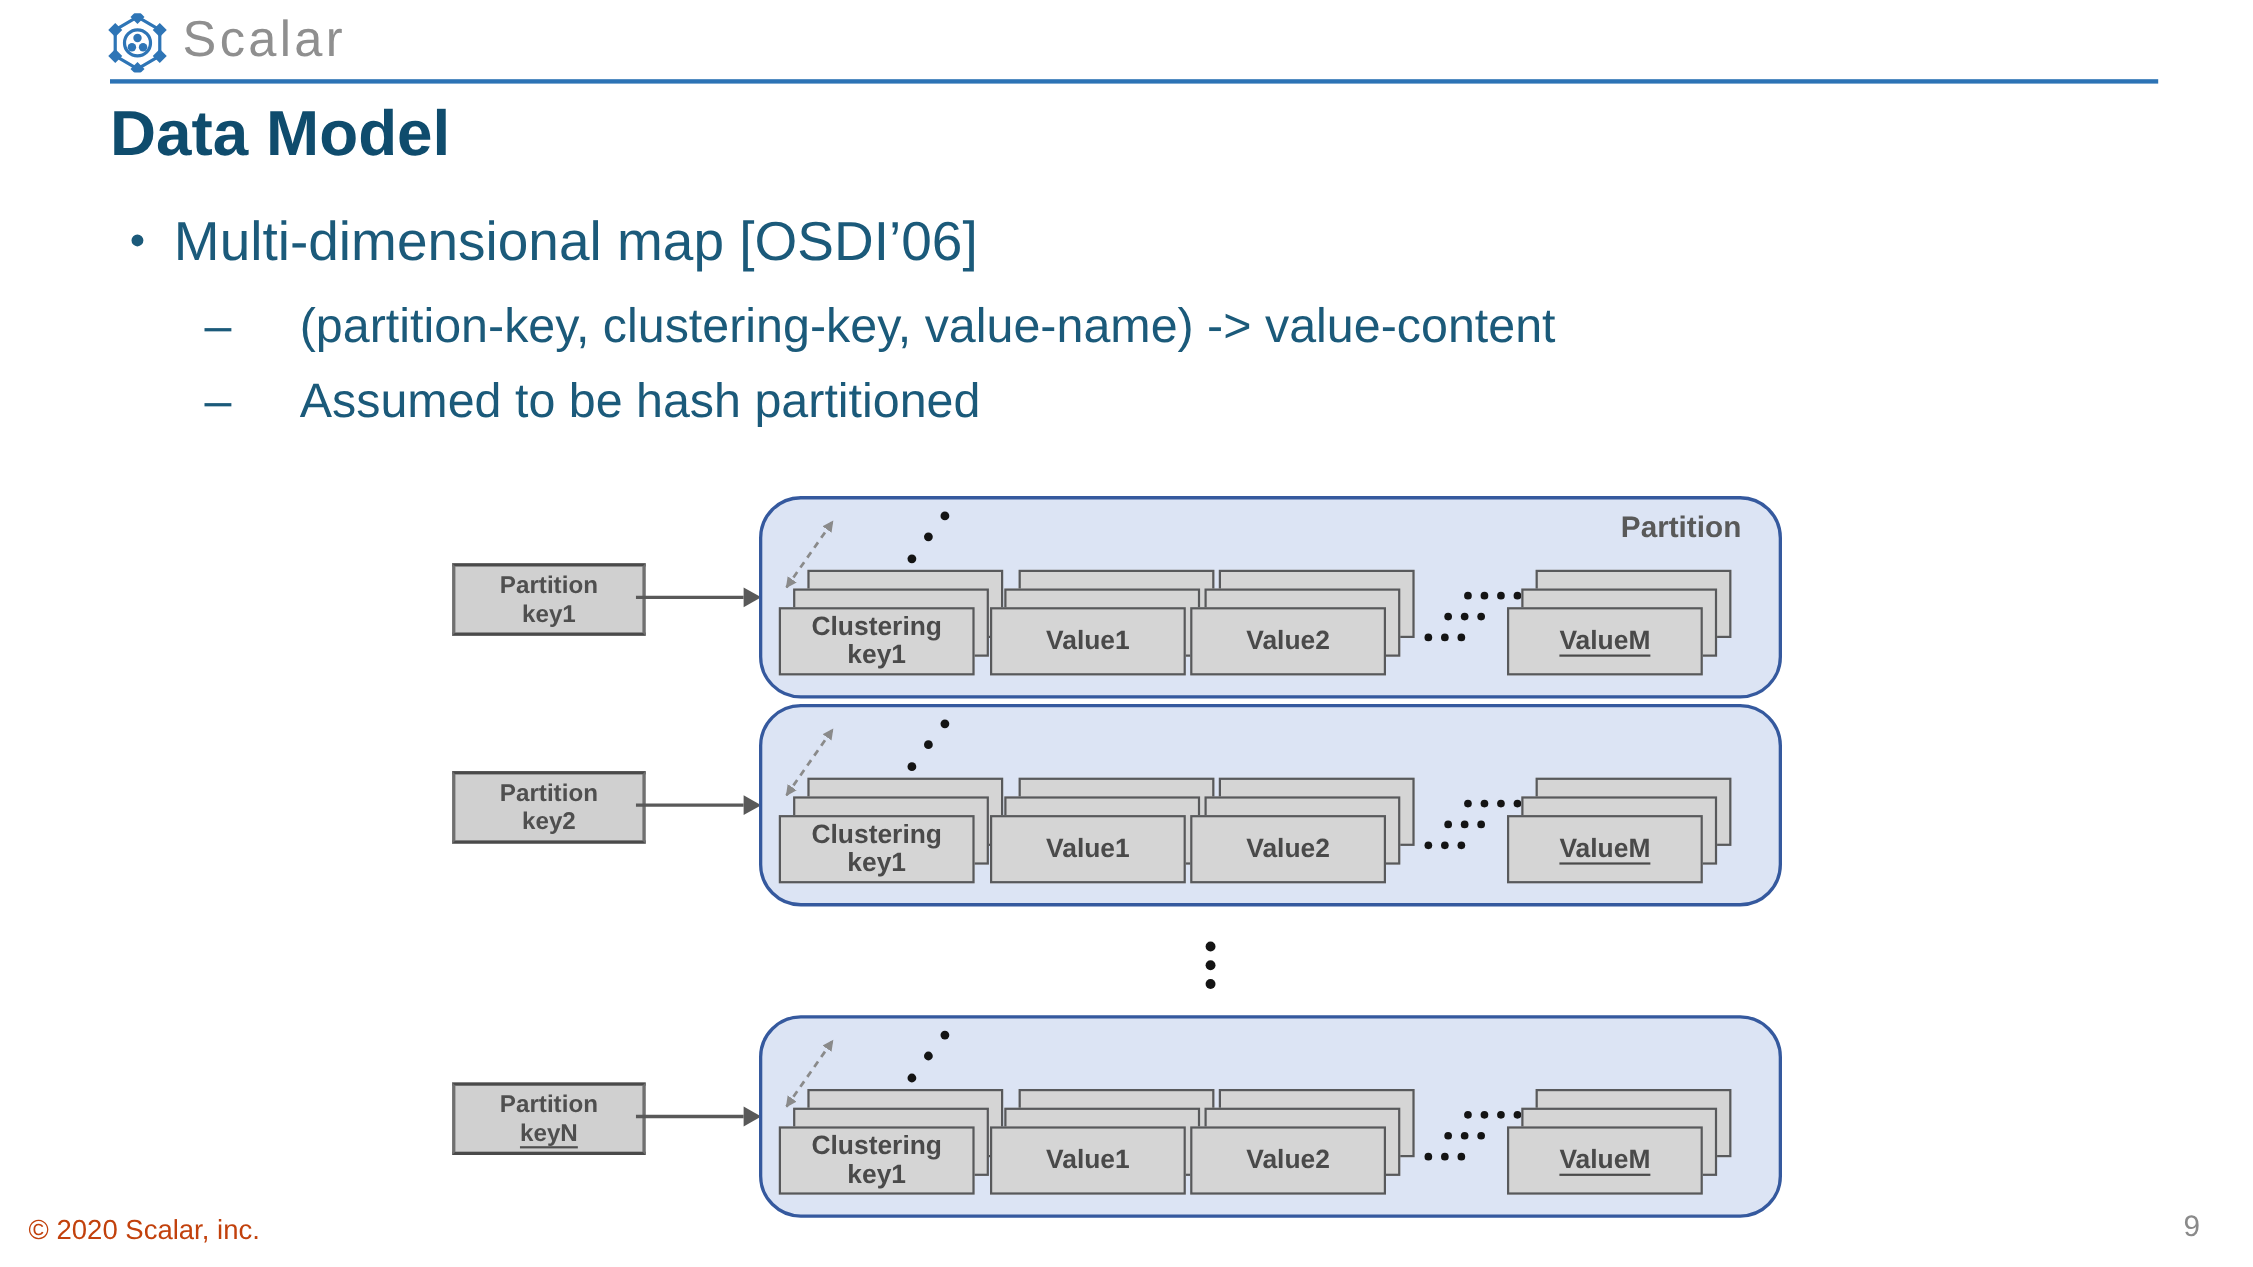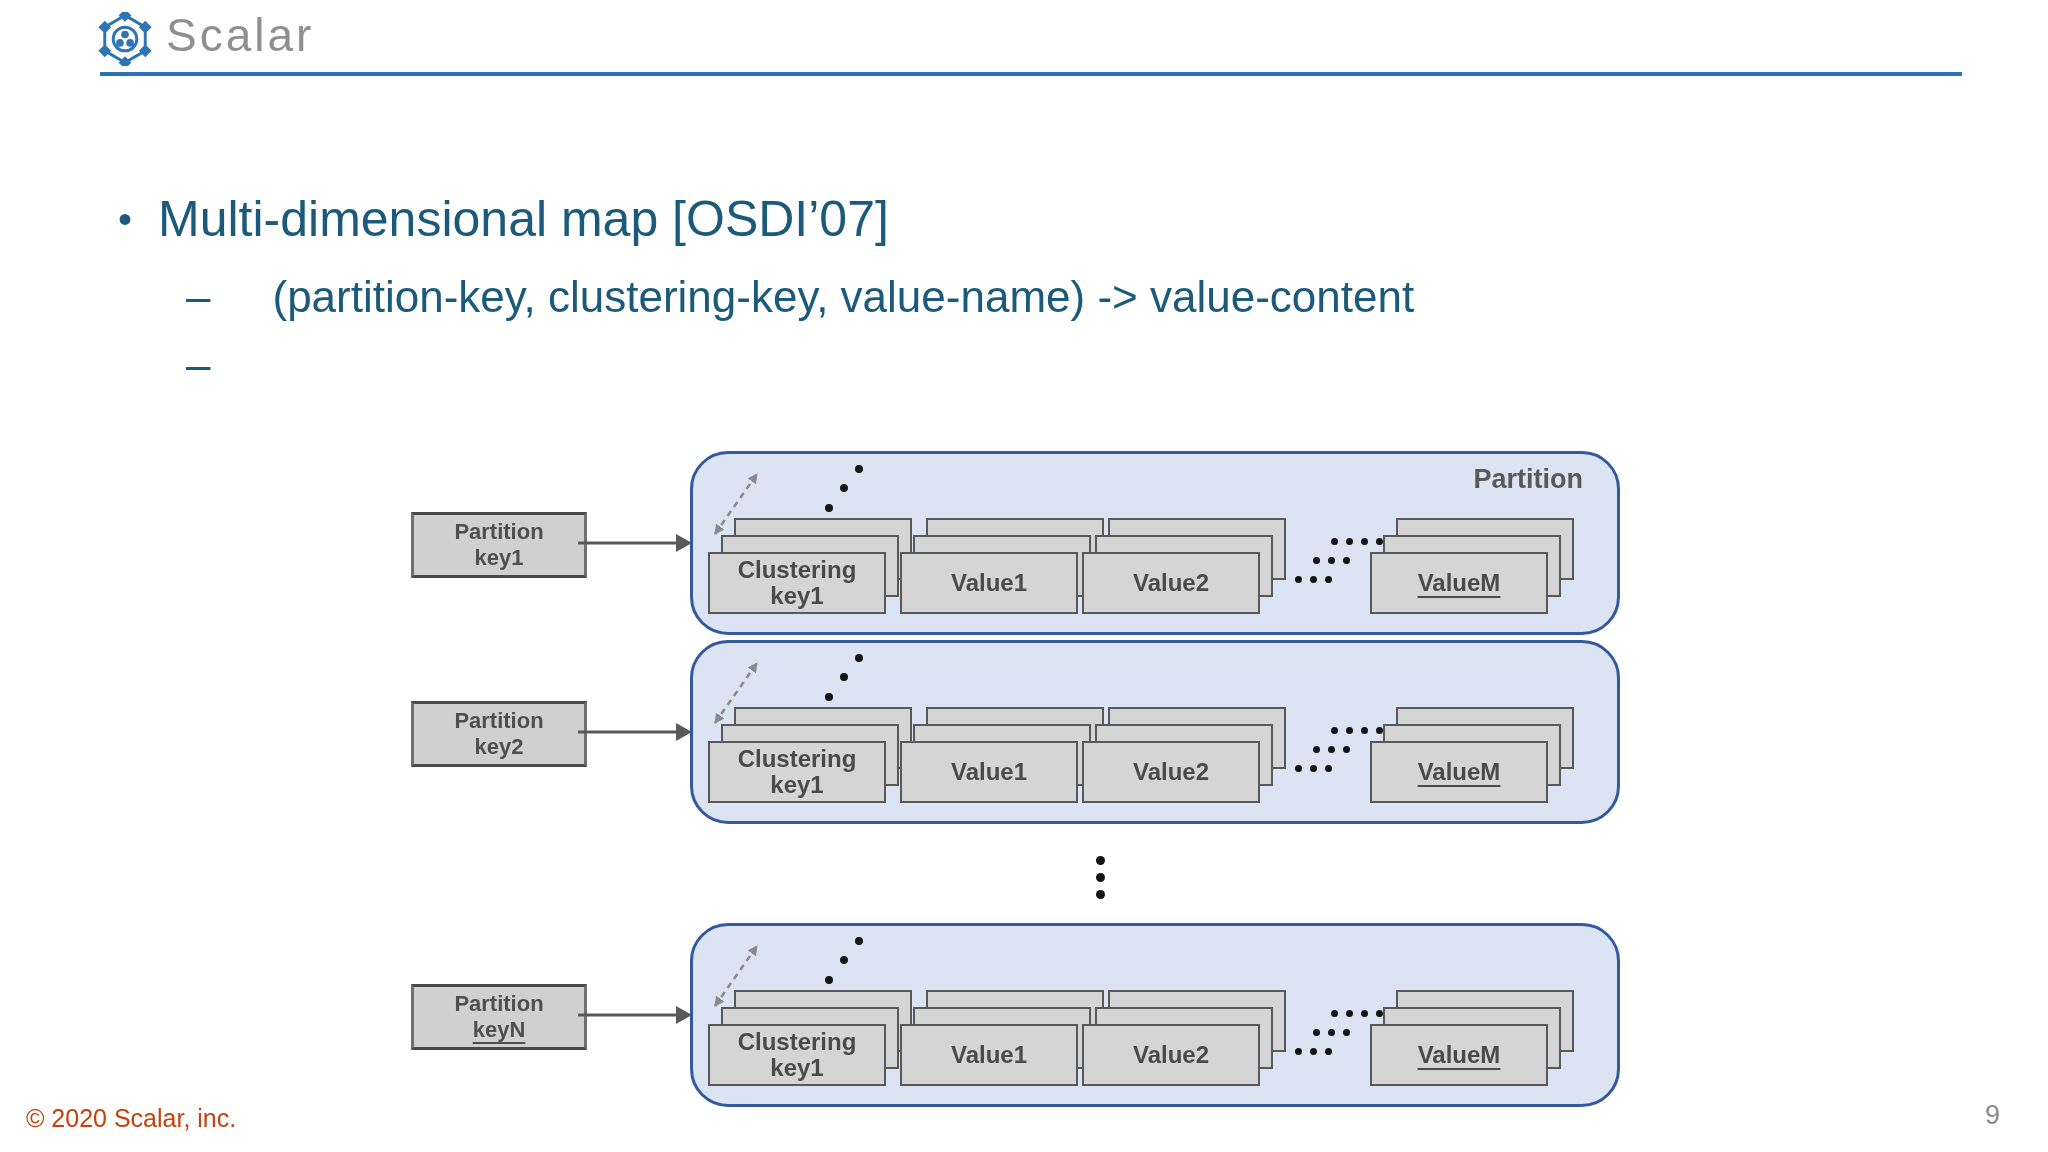--- a/index.html
+++ b/index.html
@@ -76,31 +76,33 @@
       <rect x="2" y="9.5" width="8" height="8" transform="rotate(45 6 13.5)"></rect>
     </g>
     <circle cx="24" cy="24" r="10.5" fill="none" stroke="#2e75b6" stroke-width="2.6"></circle>
     <circle cx="24" cy="20" r="3.4" fill="#2e75b6"></circle>
     <circle cx="19.5" cy="27.5" r="3.4" fill="#2e75b6"></circle>
     <circle cx="28.5" cy="27.5" r="3.4" fill="#2e75b6"></circle>
   </svg>
   <div class="logo-text">Scalar</div>
   <div class="hrule"></div>
 
+  <div class="page-title">Data Model</div>
 
   <div class="bullet-main">
     <span class="bdot">•</span>
-    <span>Multi-dimensional map [OSDI’07]</span>
+    <span>Multi-dimensional map [OSDI’06]</span>
   </div>
   <div class="bullet-sub sub1">
     <span>–</span>
     <span>(partition-key, clustering-key, value-name) -&gt; value-content</span>
   </div>
   <div class="bullet-sub sub2">
     <span>–</span>
+    <span>Assumed to be hash partitioned</span>
   </div>
 
   <div class="drow" style="top:451px">
     <div class="keybox">
       <span>Partition</span>
       <span>key1</span>
     </div>
     <svg class="harrow" viewBox="0 0 116 26">
       <line x1="0" y1="13" x2="98" y2="13"></line>
         <polygon points="98,4 114,13 98,22"></polygon>

